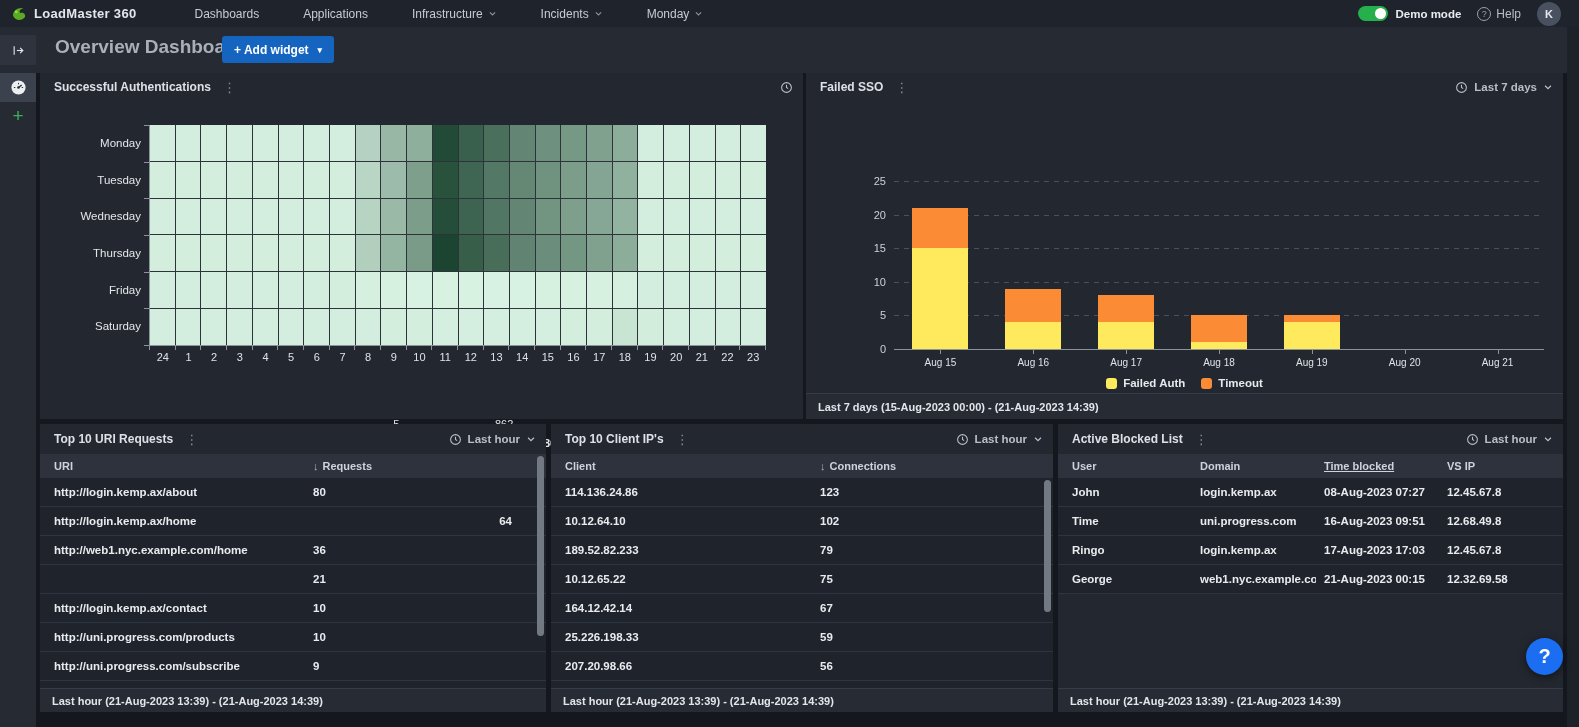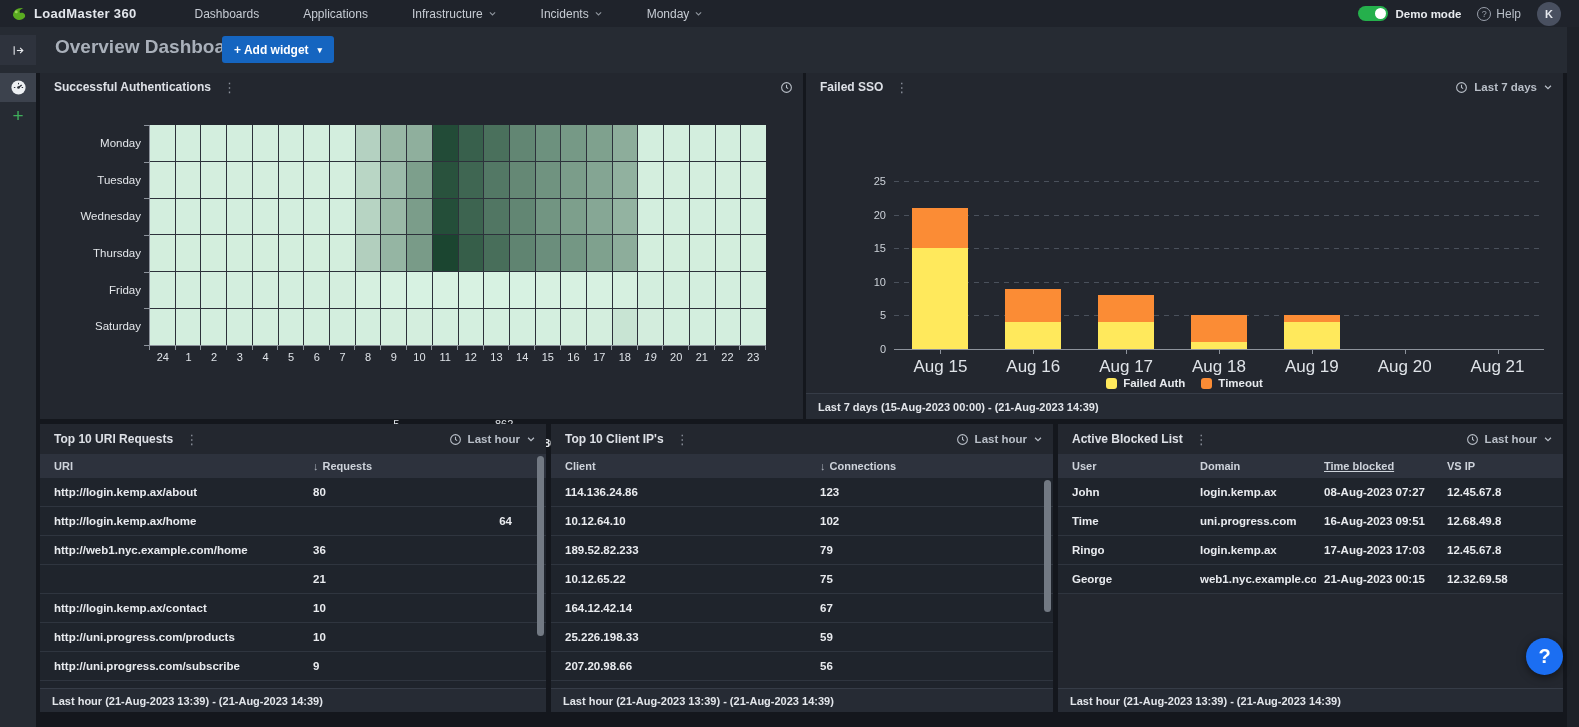--- a/index.html
+++ b/index.html
@@ -73,21 +73,21 @@
   .hm-handle { position:absolute; top:-2px; width:7px; height:20px; background:#fff;
     border-radius:3px; box-shadow:0 0 3px rgba(0,0,0,.6); cursor:pointer; }
   .hm-val { position:absolute; top:-17px; color:#dfe3e8; font-size:11px; }
 
   
   #sso-chart { position:absolute; left:0; top:28px; width:757px; height:292px; }
   .gline { position:absolute; height:1px; }
   .gline.dashed { background:repeating-linear-gradient(90deg,#4a515c 0 5px,transparent 5px 10px); }
   .gline.solid { background:#8d939c; }
   .ylab { position:absolute; width:28px; text-align:right; color:#ccd1d8; font-size:11px; }
-  .xlab { position:absolute; text-align:center; color:#dfe3e8; font-size:17px; }
+  .xlab { position:absolute; text-align:center; color:#dfe3e8; font-size:10px; }
   .xtick { position:absolute; width:1px; height:4px; background:#8d939c; }
   .barstack { position:absolute; display:flex; flex-direction:column; }
   .barseg { width:100%; }
   .chart-legend { position:absolute; display:flex; gap:16px; align-items:center; justify-content:center; left:0; right:0; }
   .cl-item { display:flex; align-items:center; gap:6px; color:#e6e9ed; font-size:11.5px; font-weight:600; }
   .cl-swatch { width:11px; height:11px; border-radius:3px; }
 
   
   .thead { position:absolute; left:0; right:0; top:30px; height:24px; background:#2d323d; }
   .thead span.col { position:absolute; top:0; height:24px; line-height:24px; color:#ced3db;
@@ -368,21 +368,21 @@
           <div class="hm-hourlabel" style="left: 341px; width: 25.6667px; top: 278px;">9</div>
           <div class="hm-hourlabel" style="left: 366.667px; width: 25.6667px; top: 278px;">10</div>
           <div class="hm-hourlabel" style="left: 392.333px; width: 25.6667px; top: 278px;">11</div>
           <div class="hm-hourlabel" style="left: 418px; width: 25.6667px; top: 278px;">12</div>
           <div class="hm-hourlabel" style="left: 443.667px; width: 25.6667px; top: 278px;">13</div>
           <div class="hm-hourlabel" style="left: 469.333px; width: 25.6667px; top: 278px;">14</div>
           <div class="hm-hourlabel" style="left: 495px; width: 25.6667px; top: 278px;">15</div>
           <div class="hm-hourlabel" style="left: 520.667px; width: 25.6667px; top: 278px;">16</div>
           <div class="hm-hourlabel" style="left: 546.333px; width: 25.6667px; top: 278px;">17</div>
           <div class="hm-hourlabel" style="left: 572px; width: 25.6667px; top: 278px;">18</div>
-          <div class="hm-hourlabel" style="left: 597.667px; width: 25.6667px; top: 278px; font-style: italic;">19</div>
+          <div class="hm-hourlabel" style="left: 597.667px; width: 25.6667px; top: 278px;">19</div>
           <div class="hm-hourlabel" style="left: 623.333px; width: 25.6667px; top: 278px;">20</div>
           <div class="hm-hourlabel" style="left: 649px; width: 25.6667px; top: 278px;">21</div>
           <div class="hm-hourlabel" style="left: 674.667px; width: 25.6667px; top: 278px;">22</div>
           <div class="hm-hourlabel" style="left: 700.333px; width: 25.6667px; top: 278px;">23</div>
           <div class="hm-axis" style="left: 109px; top: 52px; width: 1px; height: 221px;"></div>
           <div class="hm-axis" style="left: 109px; top: 272px; width: 617px; height: 1px;"></div>
           <div class="hm-axis" style="left: 109px; top: 272px; width: 1px; height: 5px;"></div>
           <div class="hm-axis" style="left: 134.667px; top: 272px; width: 1px; height: 5px;"></div>
           <div class="hm-axis" style="left: 160.333px; top: 272px; width: 1px; height: 5px;"></div>
           <div class="hm-axis" style="left: 186px; top: 272px; width: 1px; height: 5px;"></div>

